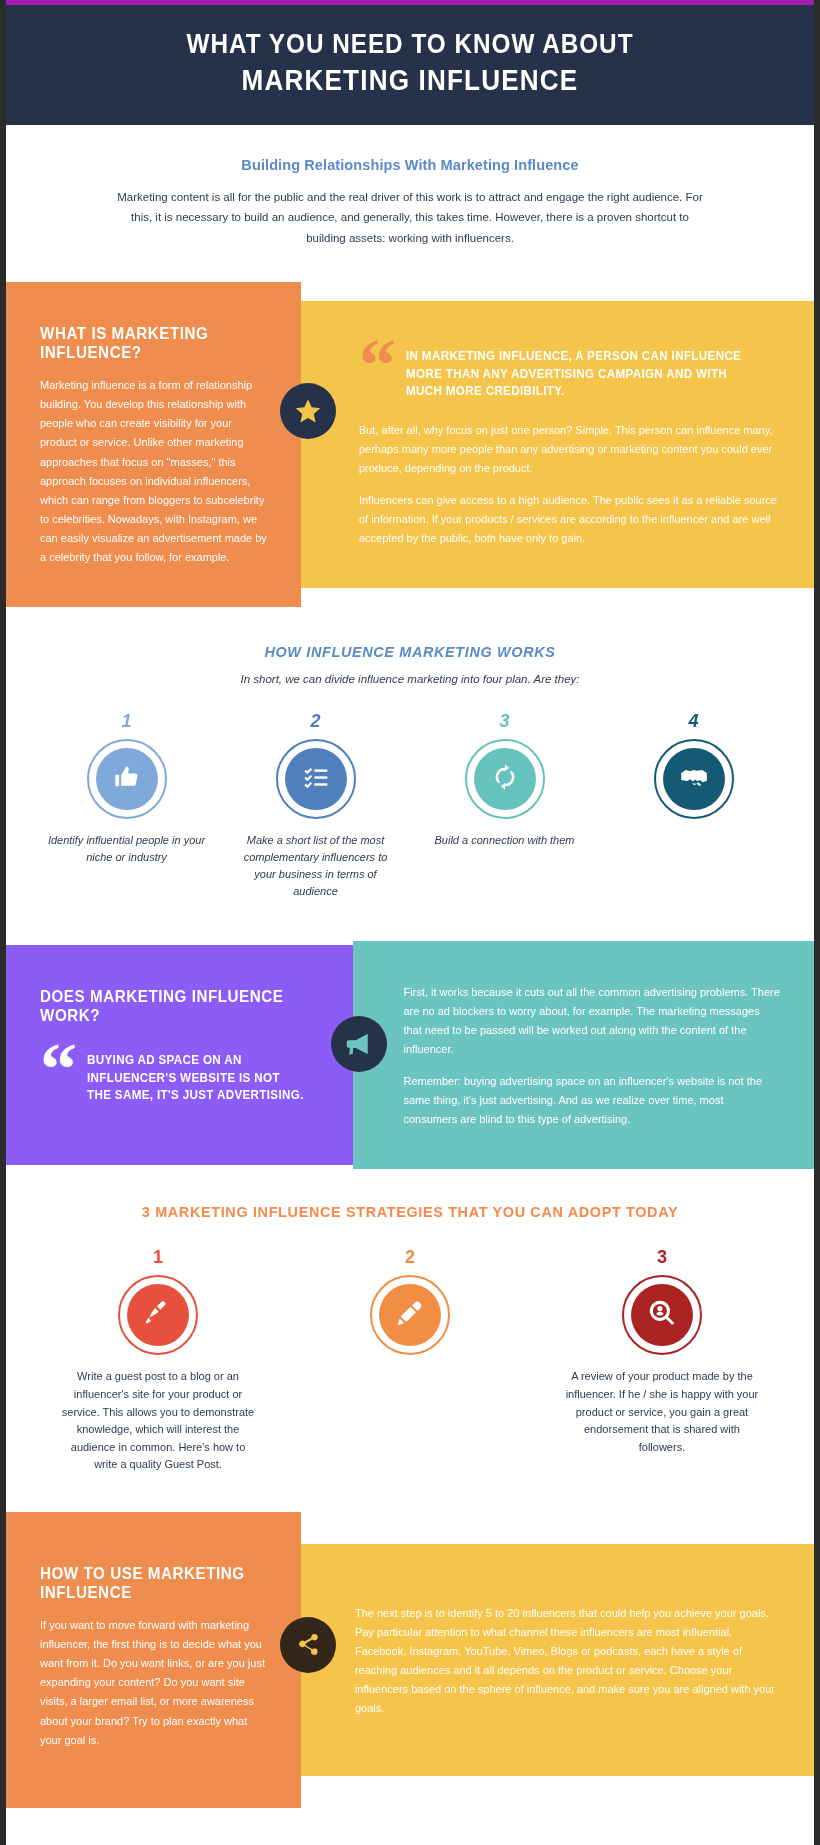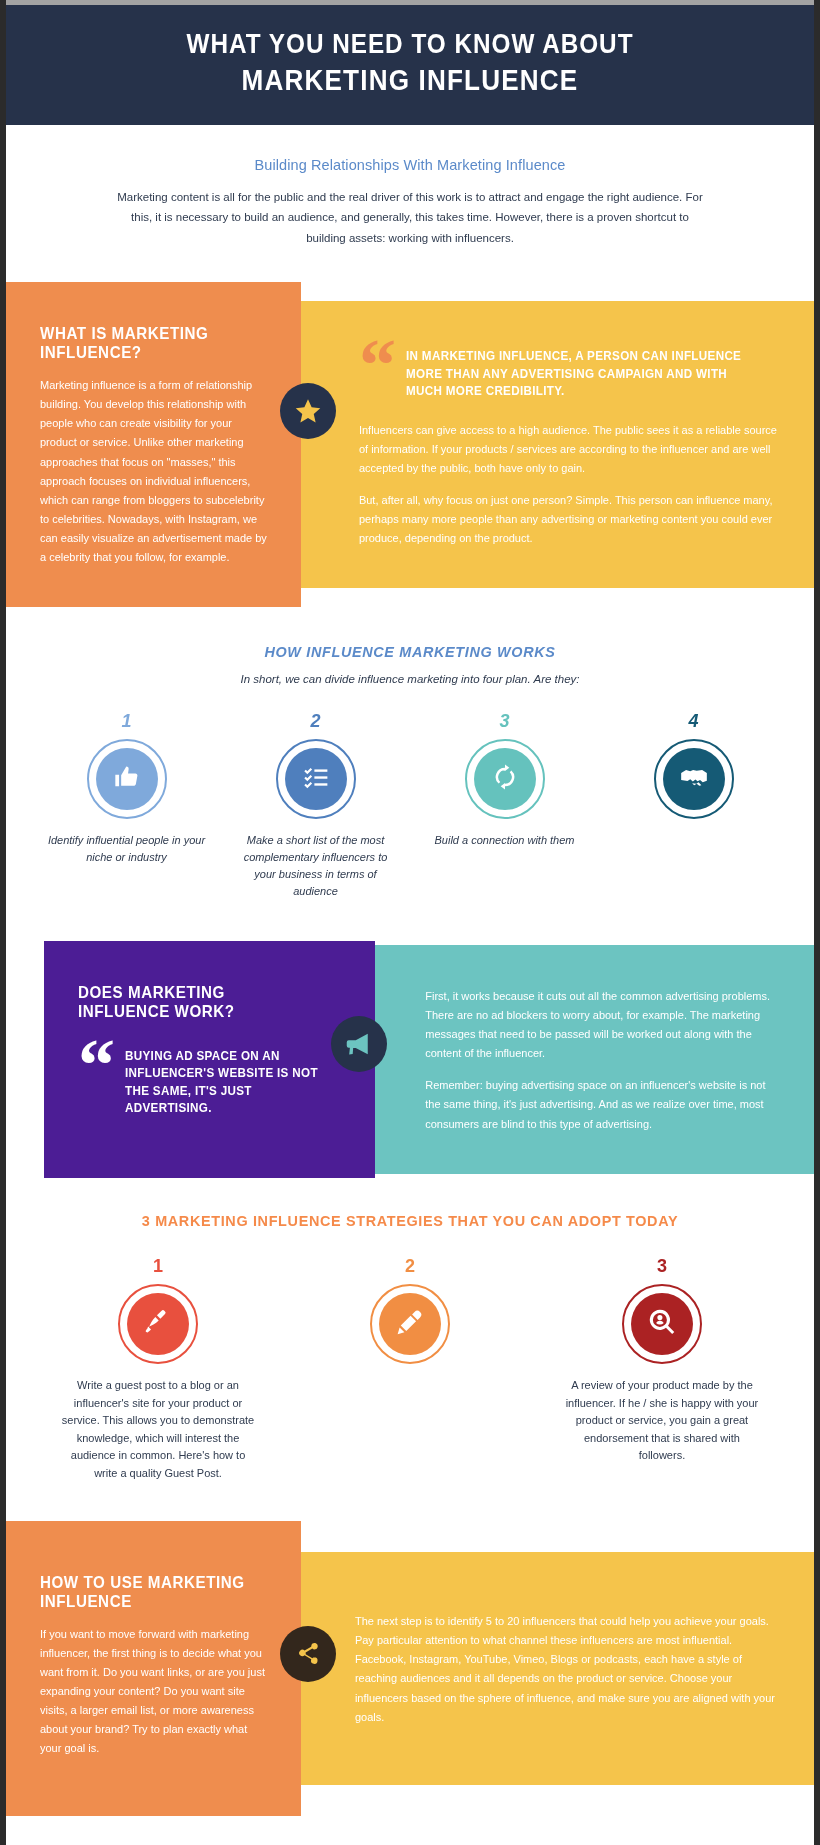--- a/index.html
+++ b/index.html
@@ -16,21 +16,21 @@
     overflow: hidden;
     border-left: 6px solid #2b2b2b;
     border-right: 6px solid #2b2b2b;
   }
 
   
   .header {
     background: #26324a;
     padding: 22px 40px 26px 40px;
     text-align: center;
-    border-top: 5px solid #a3a3a3;
+    border-top: 5px solid #a21caf;
   }
   .header h1 {
     color: #ffffff;
     font-family: "Liberation Sans Narrow", "Liberation Sans", sans-serif;
     font-weight: 700;
     font-size: 27px;
     letter-spacing: 1.1px;
     line-height: 1.28;
     transform: scaleX(0.9);
   }
@@ -38,38 +38,38 @@
 
   
   .intro {
     padding: 32px 110px 34px 110px;
     text-align: center;
     background: #ffffff;
   }
   .intro h2 {
     color: #5b8ac9;
     font-size: 14.5px;
-    font-weight: 400;
+    font-weight: 700;
     margin-bottom: 14px;
     letter-spacing: 0.1px;
   }
   .intro p {
     color: #2f3b4f;
     font-size: 11.5px;
     line-height: 1.78;
   }
 
   
   .band { display: flex; position: relative; width: 100%; align-items: center; }
   .band .col { padding: 42px 34px 40px 34px; }
 
   .band-orange .left  { width: 36.5%; background: #ef8d4e; }
   .band-orange .right { width: 63.5%; background: #f5c44b; padding-left: 58px; padding-right: 30px; }
 
-  .band-teal .left  { width: 43%; background: #4c1d95; margin-left: 38px; }
+  .band-teal .left  { width: 43%; background: #8b5cf6; }
   .band-teal .right { width: 57%; background: #6cc4c1; padding-left: 50px; }
 
   .band-bottom .left  { width: 36.5%; background: #ef8d4e; }
   .band-bottom .right { width: 63.5%; background: #f5c44b; padding-left: 54px; padding-right: 32px; }
 
   .band h3 {
     color: #ffffff;
     font-family: "Liberation Sans Narrow", "Liberation Sans", sans-serif;
     font-weight: 700;
     font-size: 16.5px;
@@ -191,22 +191,22 @@
   <div class="band band-orange">
     <div class="col left">
       <h3>WHAT IS MARKETING INFLUENCE?</h3>
       <p>Marketing influence is a form of relationship building. You develop this relationship with people who can create visibility for your product or service. Unlike other marketing approaches that focus on "masses," this approach focuses on individual influencers, which can range from bloggers to subcelebrity to celebrities. Nowadays, with Instagram, we can easily visualize an advertisement made by a celebrity that you follow, for example.</p>
     </div>
     <div class="col right">
       <div class="quote quote-yellow">
         <span class="marks">“</span>
         <span class="qtext">IN MARKETING INFLUENCE, A PERSON CAN INFLUENCE MORE THAN ANY ADVERTISING CAMPAIGN AND WITH MUCH MORE CREDIBILITY.</span>
       </div>
+      <p>But, after all, why focus on just one person? Simple. This person can influence many, perhaps many more people than any advertising or marketing content you could ever produce, depending on the product.</p>
       <p>Influencers can give access to a high audience. The public sees it as a reliable source of information. If your products / services are according to the influencer and are well accepted by the public, both have only to gain.</p>
-      <p>But, after all, why focus on just one person? Simple. This person can influence many, perhaps many more people than any advertising or marketing content you could ever produce, depending on the product.</p>
     </div>
     <div class="badge" style="background:#26324a; left:274px; top:101px;">
       <span>
         <svg width="30" height="30" viewBox="0 0 24 24">
             <polygon fill="#f5c44b" points="12,2.6 14.9,9.0 21.8,9.7 16.6,14.3 18.1,21.1 12,17.6 5.9,21.1 7.4,14.3 2.2,9.7 9.1,9.0"></polygon>
           </svg>
       </span>
     </div>
   </div>
 

